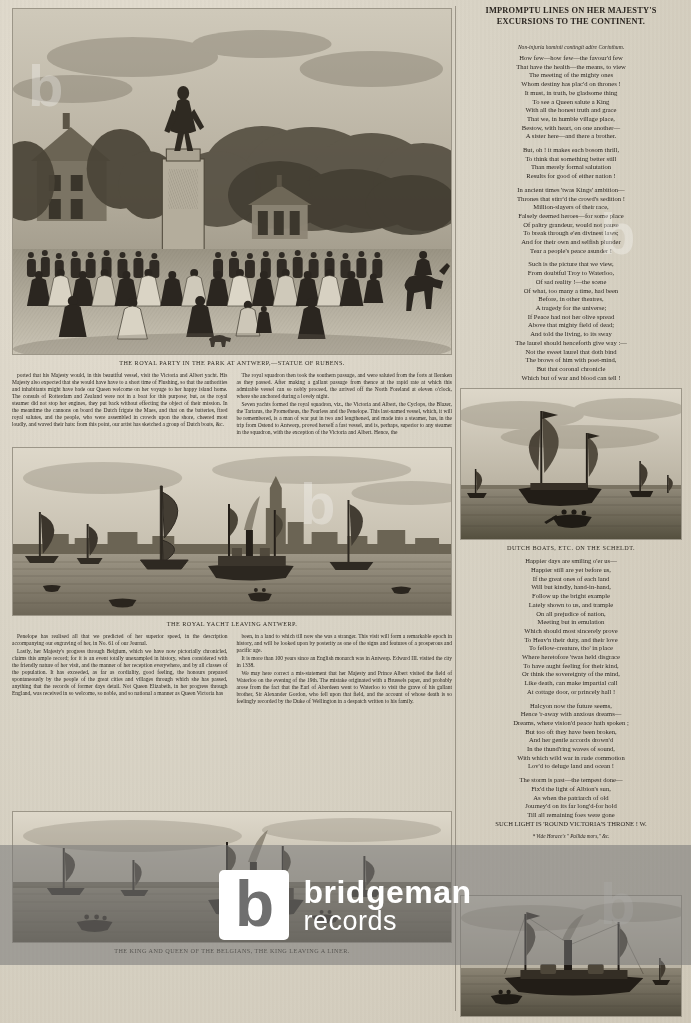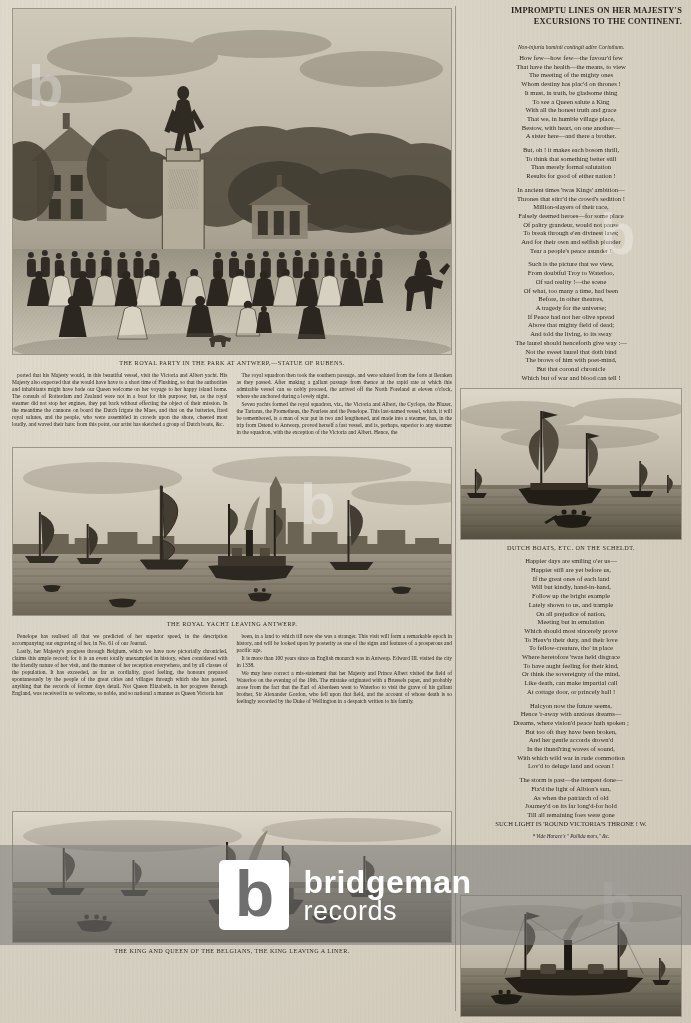--- a/index.html
+++ b/index.html
@@ -34,21 +34,21 @@
   
   .cap{
     text-align:center;
     font-size:6.2px;
     letter-spacing:.45px;
     text-transform:uppercase;
     margin:4px 0 6px 0;
     color:#2e2a22;
   }
   .poem-title{
-    text-align:right;
+    text-align:center;
     font-size:8.4px;
     font-weight:bold;
     letter-spacing:.2px;
     line-height:1.25;
     text-transform:uppercase;
     margin:0 0 17px 0;
   }
   .poem-sub{
     text-align:center;
     font-size:5.6px;
@@ -80,21 +80,21 @@
   .eng{
     position:relative;
     background:#cfc9ba;
     overflow:hidden;
     border:1px solid rgba(60,54,44,.35);
   }
   .eng svg{display:block;width:100%;height:100%;}
 
   
   .wm-band{
-    position:absolute;left:0;right:0;top:845px;height:100px;
+    position:absolute;left:0;right:0;top:845px;height:120px;
     background:rgba(118,118,118,.55);
     display:flex;align-items:center;justify-content:center;
     pointer-events:none;
   }
   .wm-inner{display:flex;align-items:center;gap:14px;}
   .wm-b{
     width:70px;height:70px;background:#fff;border-radius:5px;
     position:relative;
   }
   .wm-b:after{

